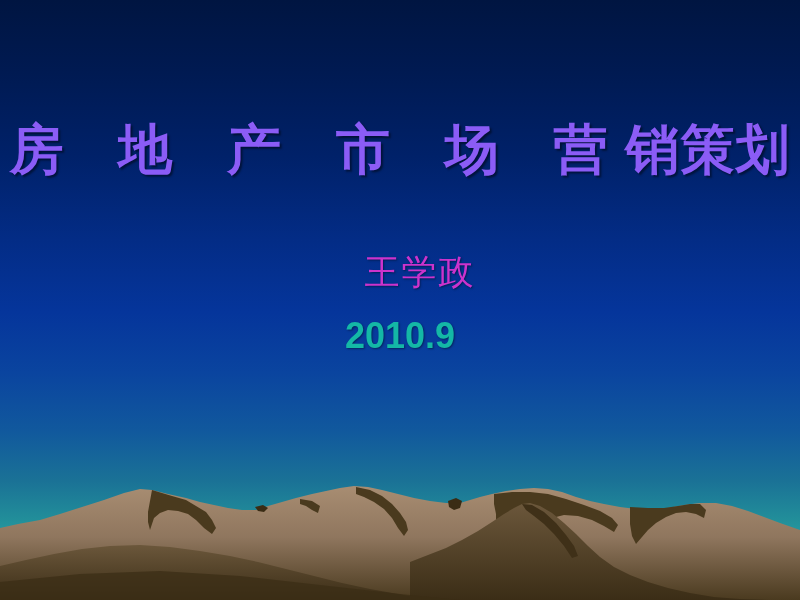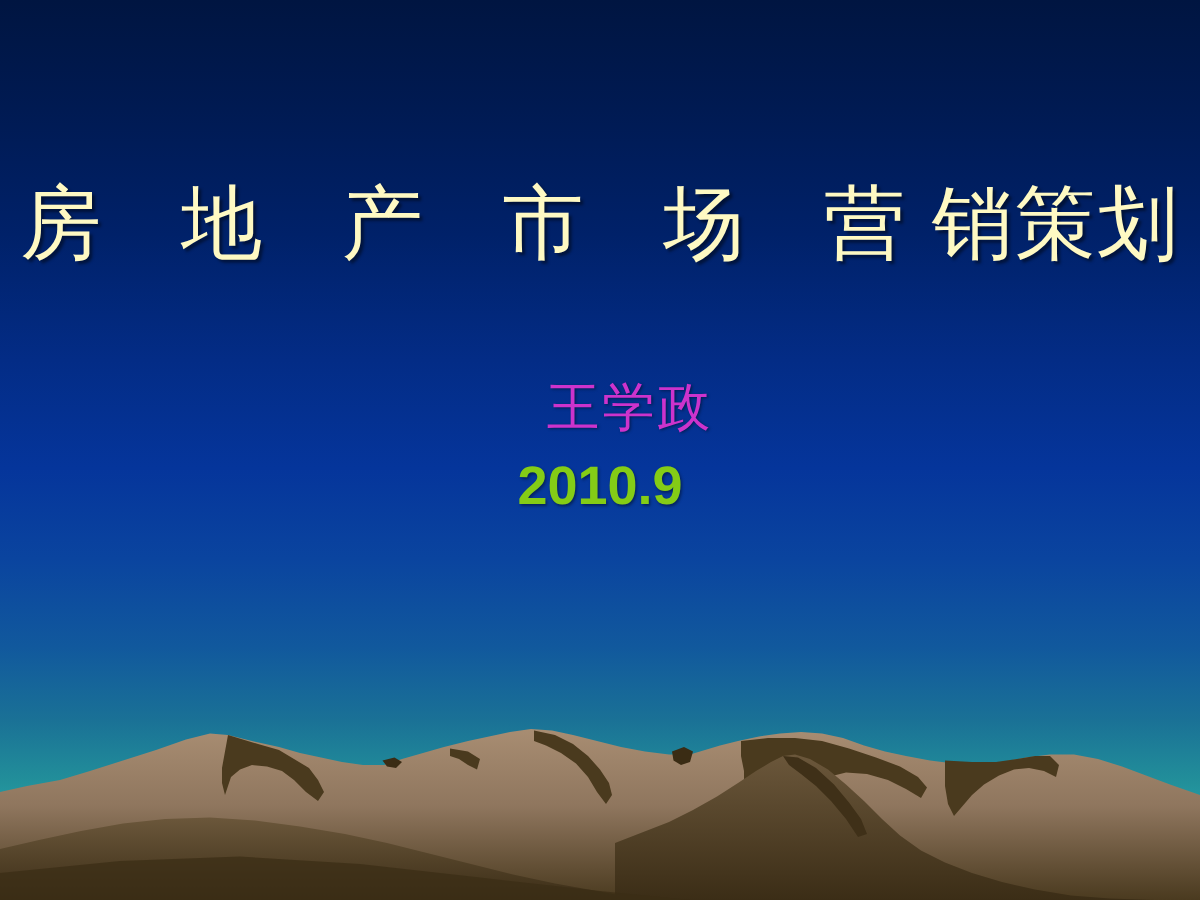--- a/index.html
+++ b/index.html
@@ -65,25 +65,25 @@
   }
   .mountains svg { display: block; width: 800px; height: 130px; }
 
   
   .title {
     position: absolute;
     left: 0;
     top: 114px;
     width: 800px;
     text-align: center;
-    color: #fef9c3;
+    color: #8b5cf6;
     font-size: 54px;
     line-height: 70px;
     letter-spacing: 1px;
-    font-weight: normal;
+    font-weight: bold;
     white-space: nowrap;
     text-shadow: 2px 2px 2px rgba(0,0,0,0.45);
     font-family: "DejaVu Serif", "Liberation Serif", serif;
   }
   .title .spaced { letter-spacing: 18px; }
   .title .tight  { letter-spacing: 1px; }
 
   .subtitle-block {
     position: absolute;
     left: 0;
@@ -94,22 +94,22 @@
   .author {
     color: #cc33cc;
     font-size: 35px;
     line-height: 45px;
     letter-spacing: 2px;
     text-shadow: 1px 1px 2px rgba(0,0,0,0.4);
     font-family: "DejaVu Serif", "Liberation Serif", serif;
     padding-left: 40px;
   }
   .date {
-    margin-top: 8px;
-    color: #84cc16;
+    margin-top: 20px;
+    color: #14b8a6;
     font-size: 36px;
     line-height: 42px;
     font-weight: bold;
     letter-spacing: 0px;
     text-shadow: 1px 1px 2px rgba(0,0,0,0.4);
     font-family: "Liberation Sans", "DejaVu Sans", sans-serif;
   }
 </style>
 </head>
 <body>

